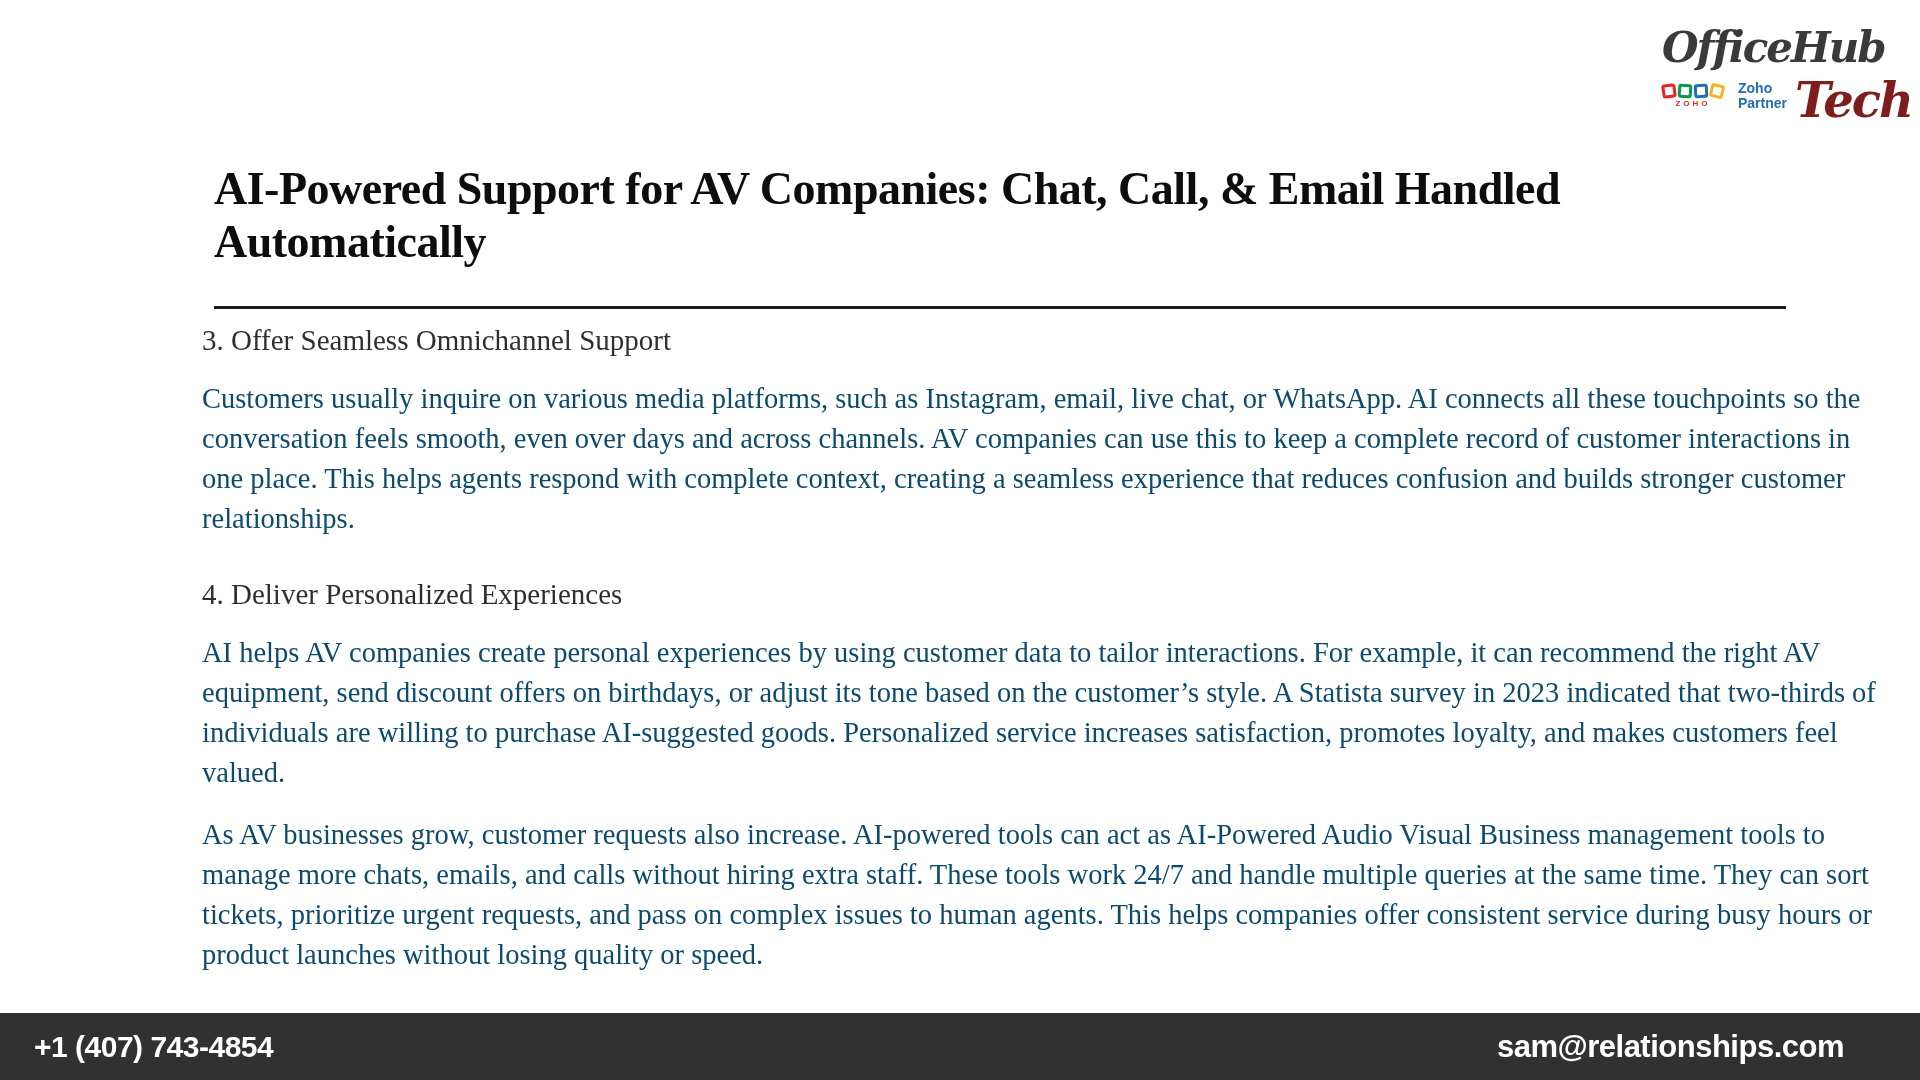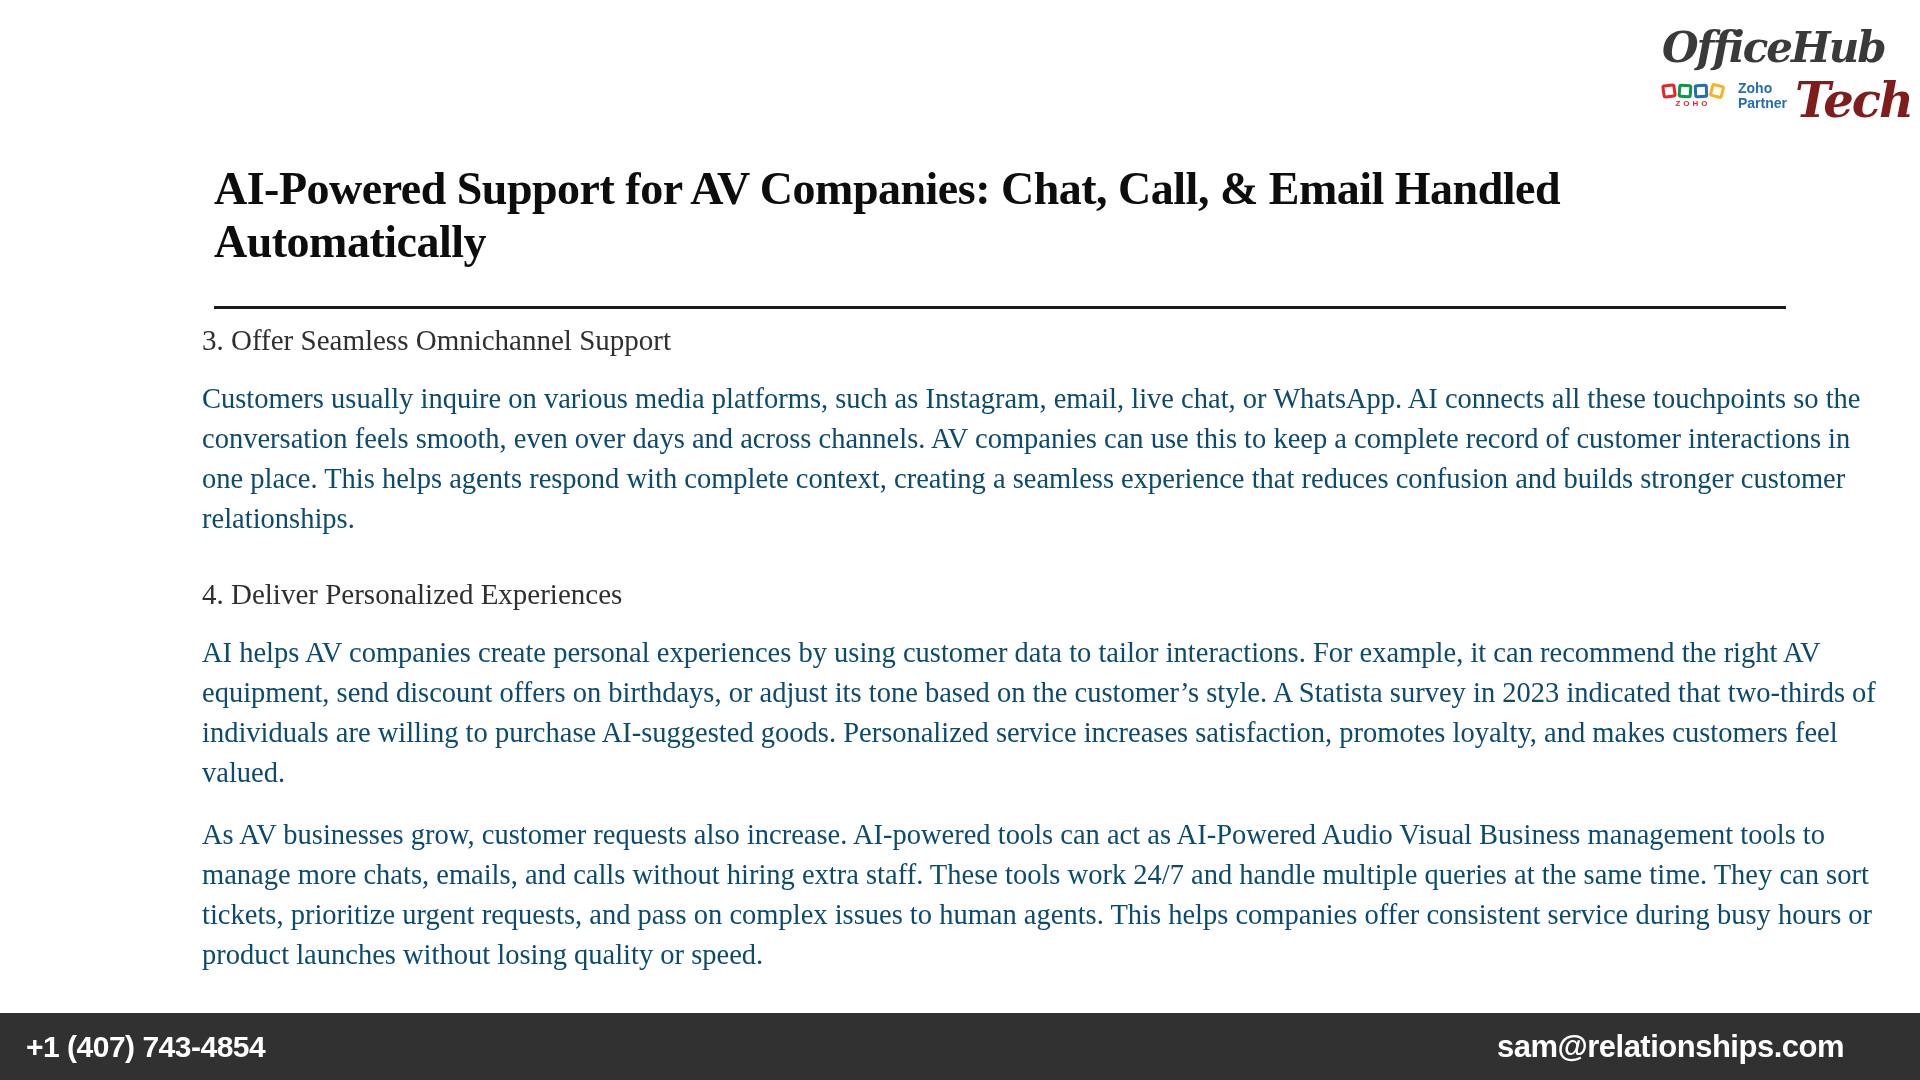--- a/index.html
+++ b/index.html
@@ -60,21 +60,21 @@
   }
 
   
   .footer {
     position:absolute; left:0; bottom:0; width:1920px; height:67px;
     background:rgba(33,33,33,0.93); z-index:5;
     display:flex; justify-content:space-between; align-items:center;
     padding:0 76px 0 26px;
     font-family:"Liberation Sans", sans-serif; font-weight:bold; color:#ffffff;
   }
-  .footer-phone { font-size:30px; letter-spacing:-0.5px; }
+  .footer-phone { font-size:30px; letter-spacing:-0.5px;margin-left:8px; }
   .footer-email { font-size:31px; letter-spacing:-0.5px; }
 </style>
 </head>
 <body>
 
 <div class="slide">
 
   <div class="logo">
     <div class="logo-name">OfficeHub</div>
     <div class="logo-row">

